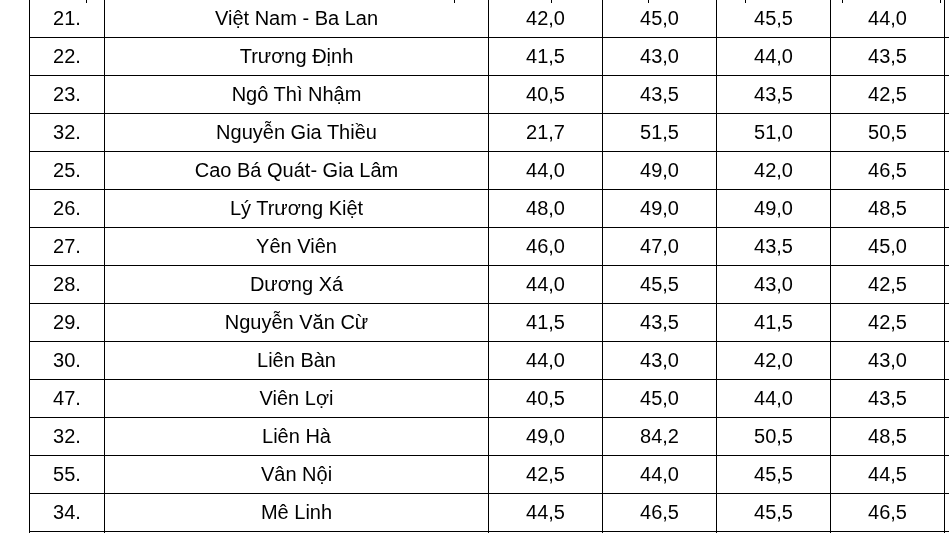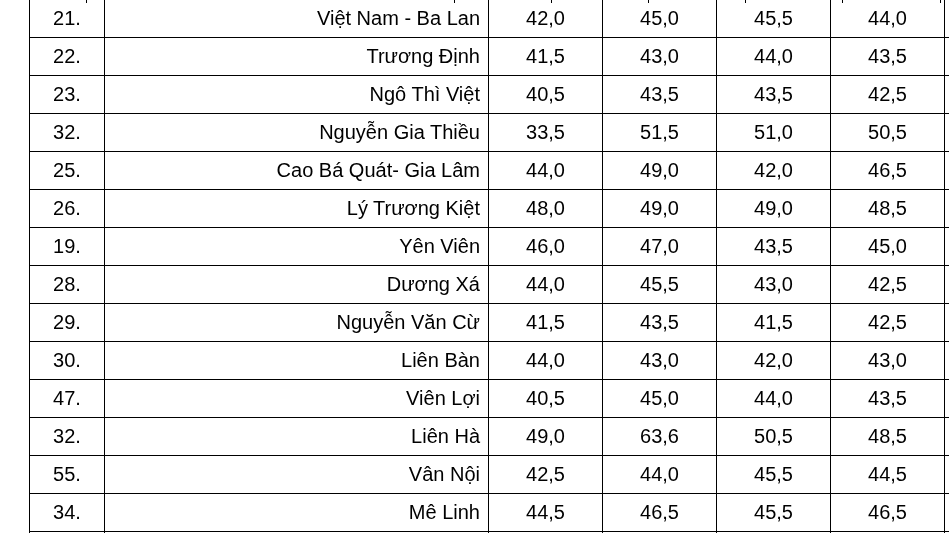--- a/index.html
+++ b/index.html
@@ -37,21 +37,21 @@
     vertical-align: middle;
     white-space: nowrap;
     overflow: hidden;
   }
   td.idx {
     width: 58px;
     text-align: center;
   }
   td.name {
     width: 367px;
-    text-align: right;
+    text-align: center;
     padding-left: 14px;
   }
   td.score {
     width: 97px;
     text-align: center;
   }
   
   .top-strip {
     position: absolute;
     left: 29px;
@@ -144,31 +144,31 @@
         <td class="idx">22.</td>
         <td class="name">Trương Định</td>
         <td class="score">41,5</td>
         <td class="score">43,0</td>
         <td class="score">44,0</td>
         <td class="score">43,5</td>
         <td class="score">44,0</td>
       </tr>
       <tr>
         <td class="idx">23.</td>
-        <td class="name">Ngô Thì Việt</td>
+        <td class="name">Ngô Thì Nhậm</td>
         <td class="score">40,5</td>
         <td class="score">43,5</td>
         <td class="score">43,5</td>
         <td class="score">42,5</td>
         <td class="score">41,5</td>
       </tr>
       <tr>
         <td class="idx">32.</td>
         <td class="name">Nguyễn Gia Thiều</td>
-        <td class="score">33,5</td>
+        <td class="score">21,7</td>
         <td class="score">51,5</td>
         <td class="score">51,0</td>
         <td class="score">50,5</td>
         <td class="score">49,5</td>
       </tr>
       <tr>
         <td class="idx">25.</td>
         <td class="name">Cao Bá Quát- Gia Lâm</td>
         <td class="score">44,0</td>
         <td class="score">49,0</td>
@@ -179,21 +179,21 @@
       <tr>
         <td class="idx">26.</td>
         <td class="name">Lý Trương Kiệt</td>
         <td class="score">48,0</td>
         <td class="score">49,0</td>
         <td class="score">49,0</td>
         <td class="score">48,5</td>
         <td class="score">47,0</td>
       </tr>
       <tr>
-        <td class="idx">19.</td>
+        <td class="idx">27.</td>
         <td class="name">Yên Viên</td>
         <td class="score">46,0</td>
         <td class="score">47,0</td>
         <td class="score">43,5</td>
         <td class="score">45,0</td>
         <td class="score">45,0</td>
       </tr>
       <tr>
         <td class="idx">28.</td>
         <td class="name">Dương Xá</td>
@@ -227,21 +227,21 @@
         <td class="score">40,5</td>
         <td class="score">45,0</td>
         <td class="score">44,0</td>
         <td class="score">43,5</td>
         <td class="score">44,5</td>
       </tr>
       <tr>
         <td class="idx">32.</td>
         <td class="name">Liên Hà</td>
         <td class="score">49,0</td>
-        <td class="score">63,6</td>
+        <td class="score">84,2</td>
         <td class="score">50,5</td>
         <td class="score">48,5</td>
         <td class="score">47,0</td>
       </tr>
       <tr>
         <td class="idx">55.</td>
         <td class="name">Vân Nội</td>
         <td class="score">42,5</td>
         <td class="score">44,0</td>
         <td class="score">45,5</td>

